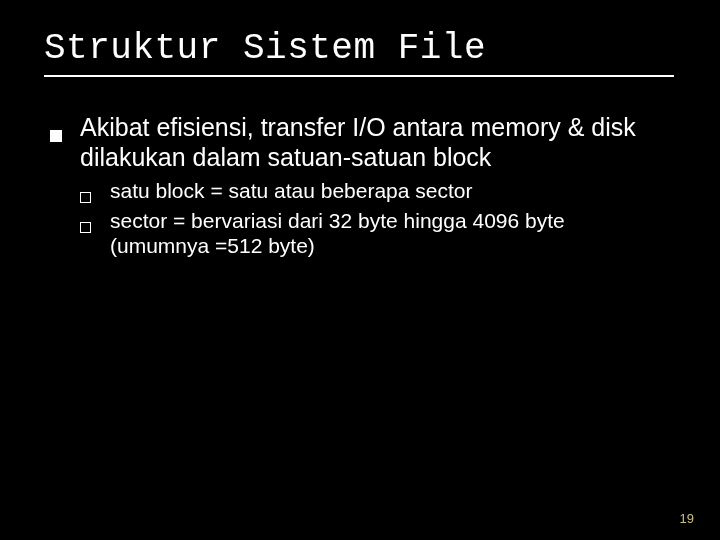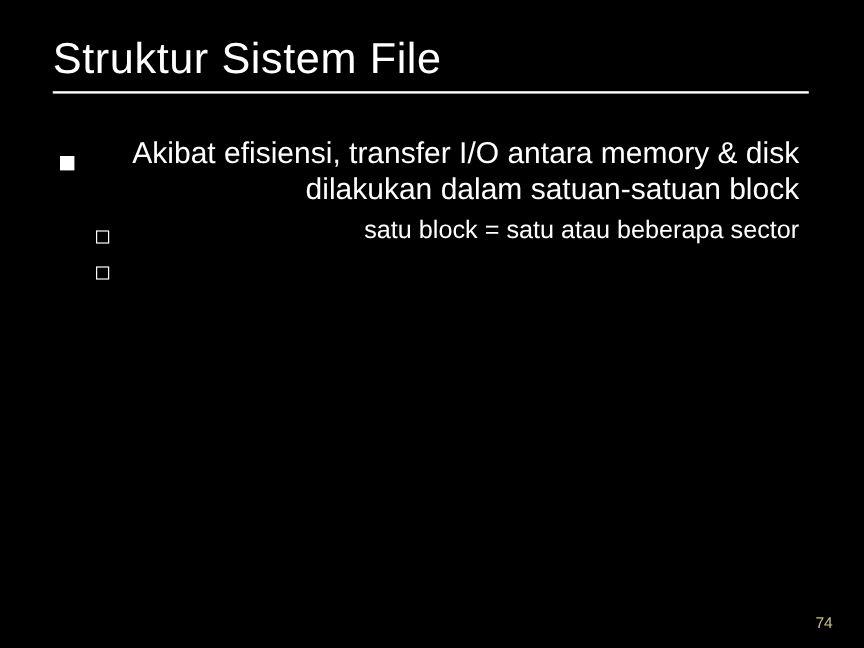--- a/index.html
+++ b/index.html
@@ -19,38 +19,37 @@
   padding-bottom: 8px;
   margin-bottom: 28px;
 }
 .title-rule {
   height: 2px;
   background: #fff;
   width: 630px;
   margin-top: 6px;
 }
 .title {
-  font-family: Liberation Sans, sans-serif;
+  font-family: Liberation Mono, monospace;
   font-size: 36px;
   font-weight: 400;
   letter-spacing: 0.5px;
   color: #fff;
 }
 .content {
   padding-left: 6px;
   padding-right: 10px;
 }
 ul { list-style: none; }
 .lvl1 > li {
   position: relative;
   padding-left: 30px;
   font-size: 25px;
   line-height: 1.18;
   margin-bottom: 12px;
-  text-align: right;
 }
 .lvl1 > li > .bullet {
   position: absolute;
   left: 0;
   top: 6px;
 }
 .lvl2 {
   margin-top: 6px;
   margin-bottom: 20px;
 }
@@ -103,23 +102,24 @@
         <span class="bullet"><span class="sq-filled"></span></span>
         <span>Akibat efisiensi, transfer I/O antara memory &amp; disk dilakukan dalam satuan-satuan block</span>
 
         <ul class="lvl2">
           <li>
             <span class="bullet"><span class="sq-open"></span></span>
             <span>satu block = satu atau beberapa sector</span>
           </li>
           <li>
             <span class="bullet"><span class="sq-open"></span></span>
+            <span>sector = bervariasi dari 32 byte hingga 4096 byte (umumnya =512 byte)</span>
           </li>
         </ul>
       </li>
 
 
     </ul>
   </div>
 
-  <div class="pagenum">74</div>
+  <div class="pagenum">19</div>
 
 </div>
 
 </body></html>

